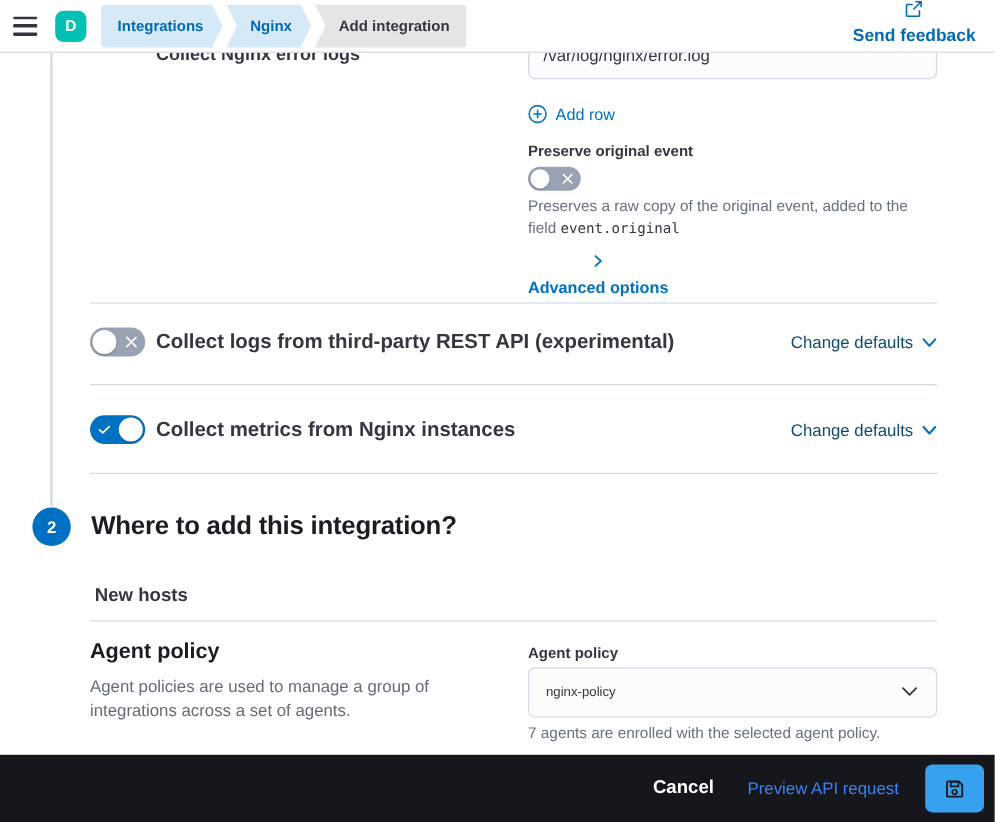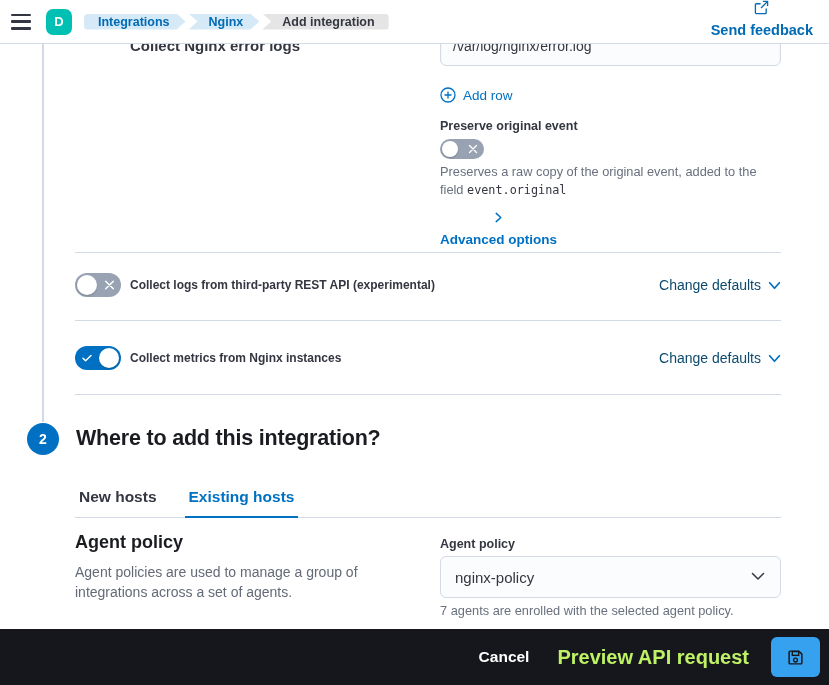--- a/index.html
+++ b/index.html
@@ -18,21 +18,21 @@
   }
   .hamburger { width:20px; height:16px; margin-left:11px; display:flex; flex-direction:column; justify-content:space-between; cursor:pointer; }
   .hamburger span { display:block; height:2.6px; background:#343741; border-radius:1px; }
   .logo-badge {
     width:26px; height:26px; margin-left:15px; border-radius:7px;
     background:#00bfb3; color:#fff; font-weight:bold; font-size:13px;
     display:flex; align-items:center; justify-content:center;
   }
   .crumbs { display:flex; align-items:center; margin-left:12px; }
   .crumb {
-    height:16px; display:flex; align-items:center;
+    height:36px; display:flex; align-items:center;
     font-size:12.5px; font-weight:700; padding:0 16px 0 14px;
     margin-right:3px; white-space:nowrap; cursor:pointer;
   }
   .crumb.blue { background:#d6e9f7; color:#006bb4; }
   .crumb.gray { background:#e5e5e5; color:#343741; cursor:default; }
   .crumb.first { border-radius:4px 0 0 4px; clip-path:polygon(0 0, calc(100% - 9px) 0, 100% 50%, calc(100% - 9px) 100%, 0 100%); }
   .crumb.mid { clip-path:polygon(0 0, calc(100% - 9px) 0, 100% 50%, calc(100% - 9px) 100%, 0 100%, 9px 50%); padding-left:20px; }
   .crumb.last { border-radius:0 4px 4px 0; clip-path:polygon(0 0, 100% 0, 100% 100%, 0 100%, 9px 50%); padding-left:20px; padding-right:14px; }
   .feedback {
     position:absolute; right:16px; top:0; height:44px;
@@ -69,21 +69,21 @@
   .switch.sm .thumb { width:16px; height:16px; }
   .switch.off { background:#98a2b3; }
   .switch.off .thumb { left:2px; }
   .switch.off .glyph { right:6px; }
   .switch.on { background:#0071c2; }
   .switch.on .thumb { right:2px; }
   .switch.on .glyph { left:6px; }
   .switch svg { display:block; }
 
   .toggle-row { position:absolute; left:75px; width:706px; display:flex; align-items:center; }
-  .toggle-row .row-label { font-size:12px; font-weight:700; color:#343741; margin-left:9px; }
+  .toggle-row .row-label { font-size:17px; font-weight:700; color:#343741; margin-left:9px; }
   .change-defaults { margin-left:auto; display:flex; align-items:center; gap:7px; color:#0c4a6e; font-size:14px; font-weight:500; cursor:pointer; }
 
   
   .step-circle {
     position:absolute; left:27px; top:423px; width:32px; height:32px; border-radius:50%;
     background:#0071c2; color:#fff; font-size:14px; font-weight:700;
     display:flex; align-items:center; justify-content:center; z-index:2;
   }
   .step2-title { position:absolute; left:76px; top:426px; font-size:21.5px; font-weight:700; color:#1a1c21; letter-spacing:-.2px; }
 
@@ -91,33 +91,33 @@
   .tab { font-size:15.5px; font-weight:600; padding:4px 4px 12px 4px; margin-right:24px; cursor:pointer; color:#343741; }
   .tab.selected { color:#0071c2; border-bottom:2.5px solid #0071c2; margin-bottom:-1px; }
 
   .ap-title { position:absolute; left:75px; top:532px; font-size:18px; font-weight:700; color:#1a1c21; }
   .ap-desc { position:absolute; left:75px; top:563px; width:320px; font-size:14px; line-height:1.42; color:#646a77; }
   .ap-field-label { position:absolute; left:440px; top:537px; font-size:12.5px; font-weight:700; color:#343741; }
   .ap-select {
     position:absolute; left:440px; top:556px; width:341px; height:42px;
     background:#fbfcfd; border:1px solid #d3dae6; border-radius:6px;
     display:flex; align-items:center; padding:0 14px; cursor:pointer;
-    font-size:15px; color:#343741;
+    font-size:11px; color:#343741;
   }
   .ap-select .chev { margin-left:auto; }
   .ap-help { position:absolute; left:440px; top:603px; font-size:12.8px; color:#69707d; }
 
   
   .bottom-bar {
     position:absolute; left:0; top:629px; width:829px; height:56px;
     background:#16171d; z-index:30; display:flex; align-items:center; justify-content:flex-end;
     padding-right:9px;
   }
   .bb-cancel { color:#fff; font-size:15.5px; font-weight:600; cursor:pointer; margin-right:28px; }
-  .bb-preview { color:#bef264; font-size:20px; font-weight:700; cursor:pointer; margin-right:22px; }
+  .bb-preview { color:#3b82f6; font-size:14px; font-weight:400; cursor:pointer; margin-right:22px; }
   .bb-save {
     height:40px; background:#36a2ef; border:none; border-radius:6px;
     color:#16171d; font-family:inherit; font-size:15.5px; font-weight:700;
     display:flex; align-items:center; gap:9px; padding:0 16px; cursor:pointer;
   }
 </style>
 </head>
 <body>
 
 <div class="step-line"></div>
@@ -191,21 +191,20 @@
   </span>
 </div>
 
 <div class="divider" style="top:394px;"></div>
 
 <div class="step-circle">2</div>
 <div class="step2-title">Where to add this integration?</div>
 
 <div class="tabs">
   <div class="tab">New hosts</div>
-  <div class="tab selected">Existing hosts</div>
 </div>
 
 <div class="ap-title">Agent policy</div>
 <div class="ap-desc">Agent policies are used to manage a group of integrations across a set of agents.</div>
 
 <div class="ap-field-label">Agent policy</div>
 <div class="ap-select">
   <span>nginx-policy</span>
   <span class="chev"><svg width="16" height="16" viewBox="0 0 16 16">
         <path d="M2.5 5.5L8 11l5.5-5.5" fill="none" stroke="#343741" stroke-width="1.5" stroke-linecap="round" stroke-linejoin="round"></path>

